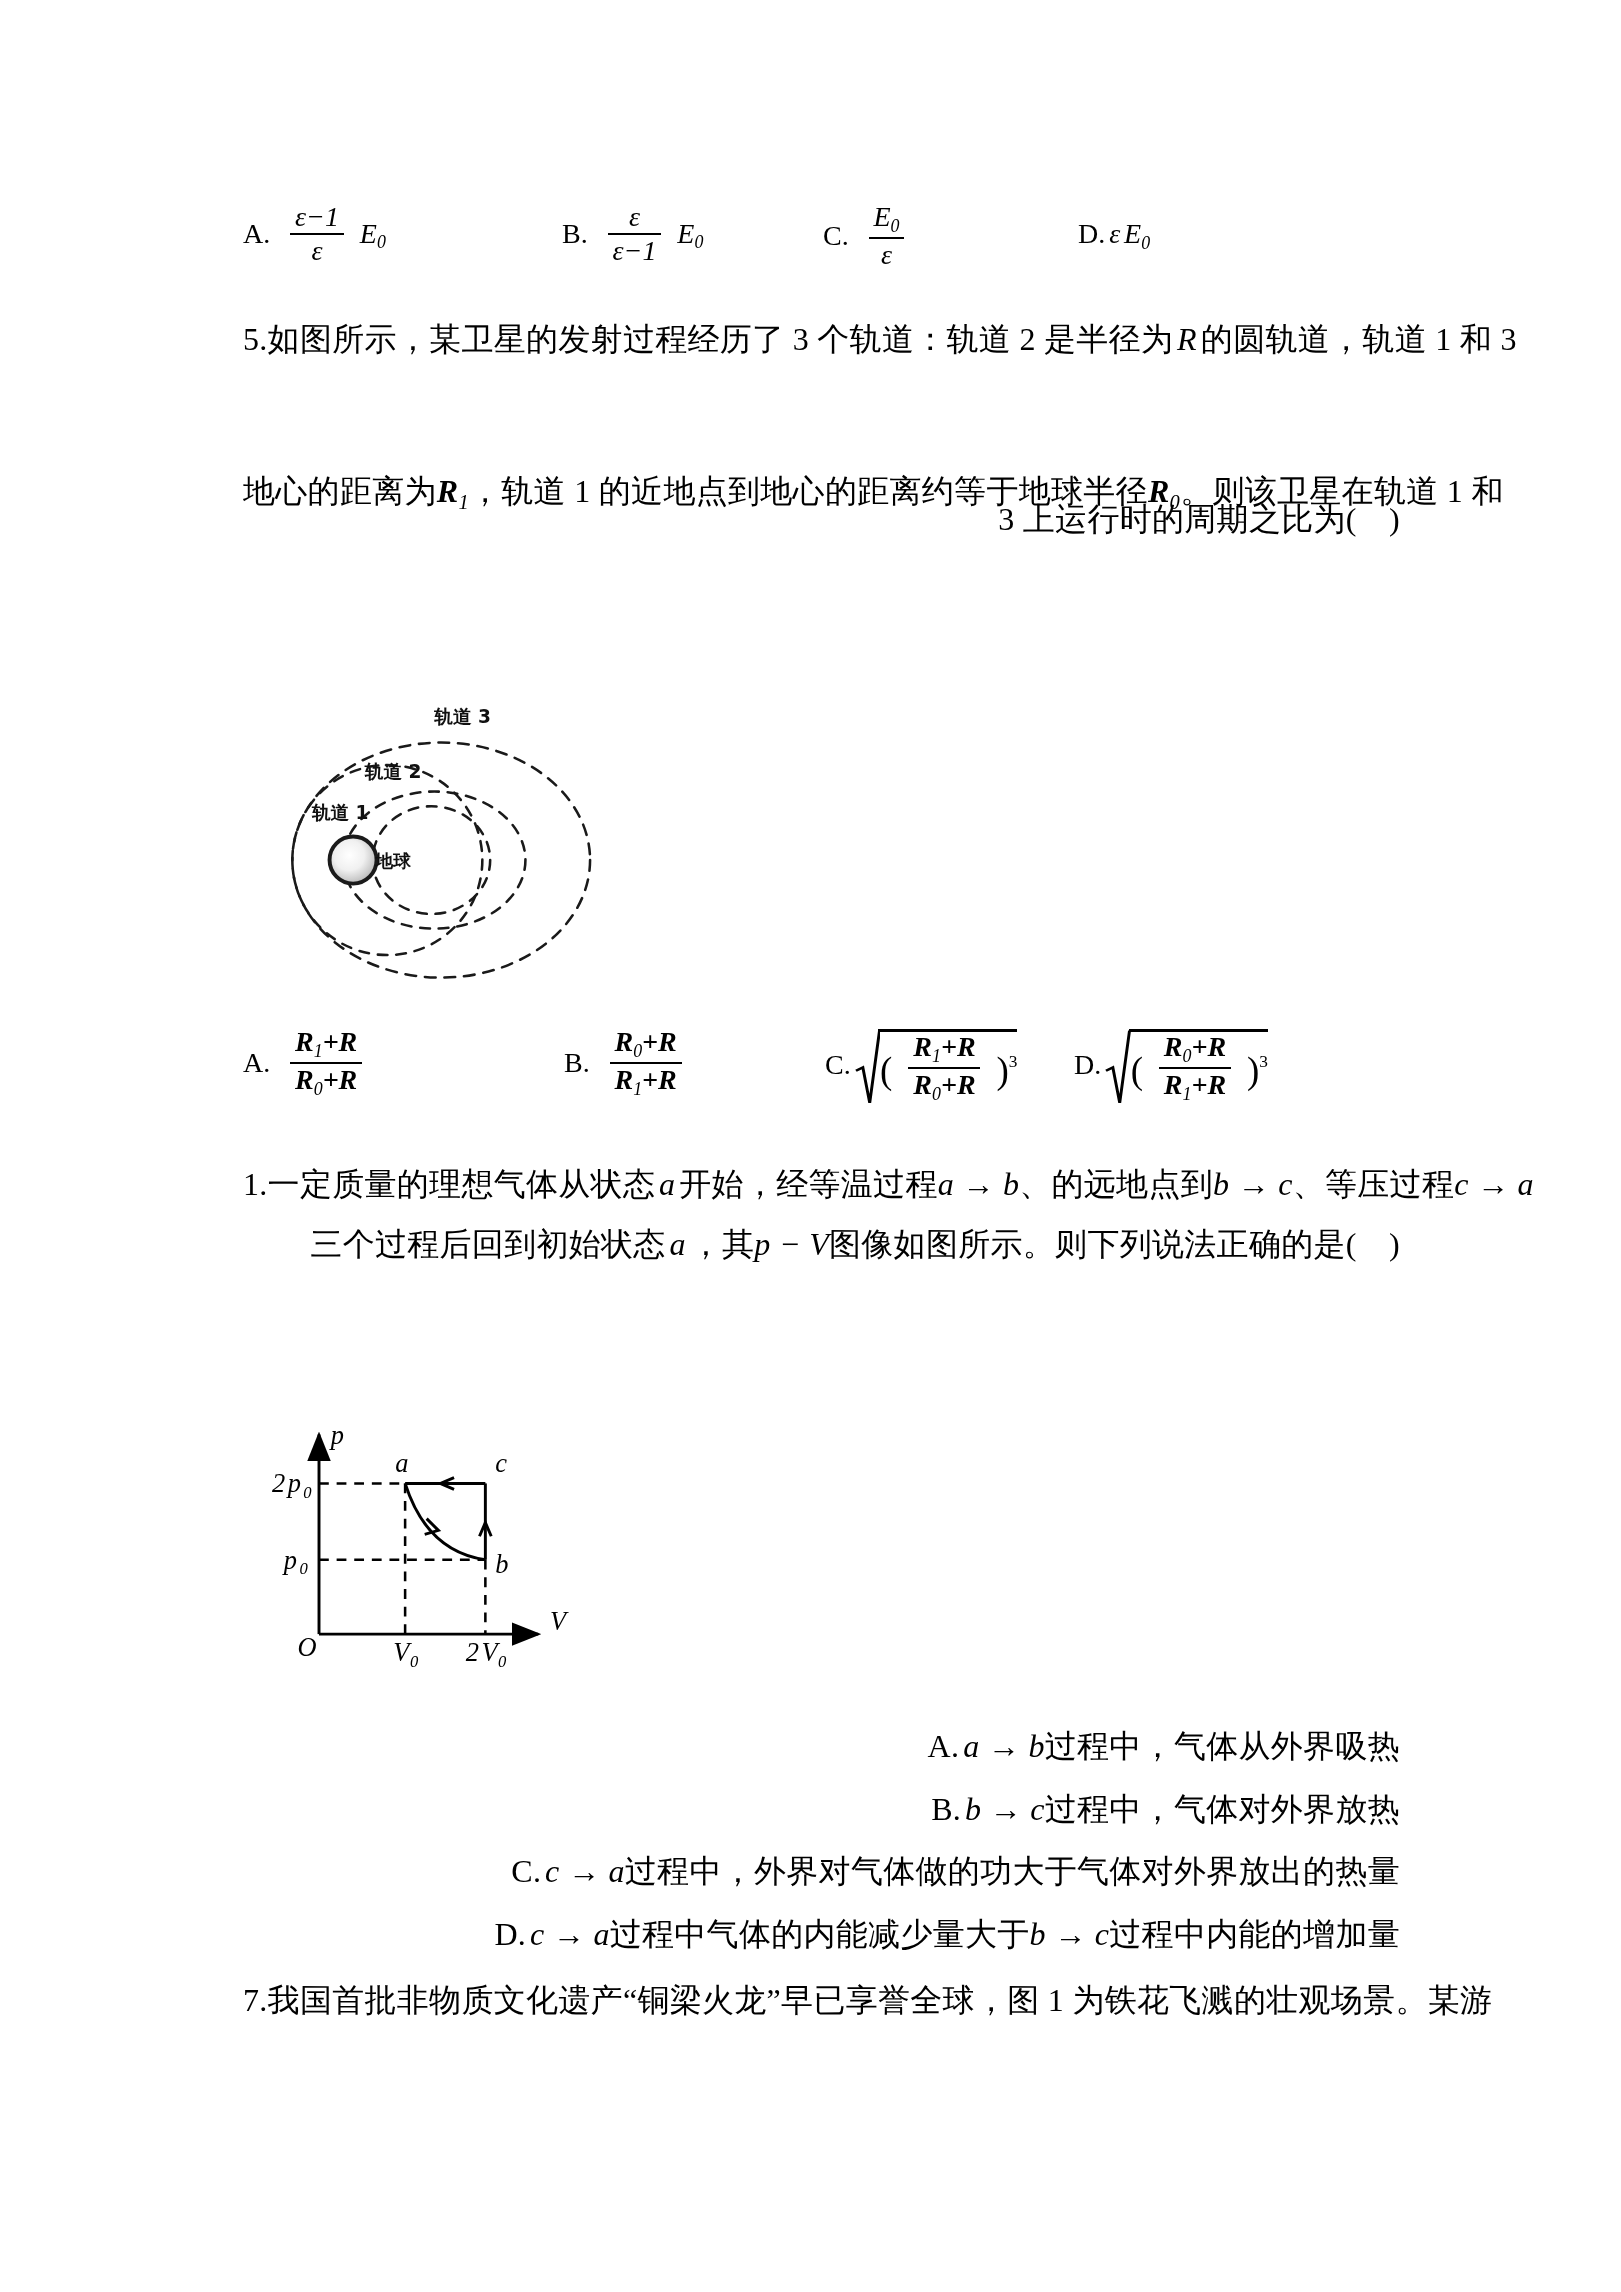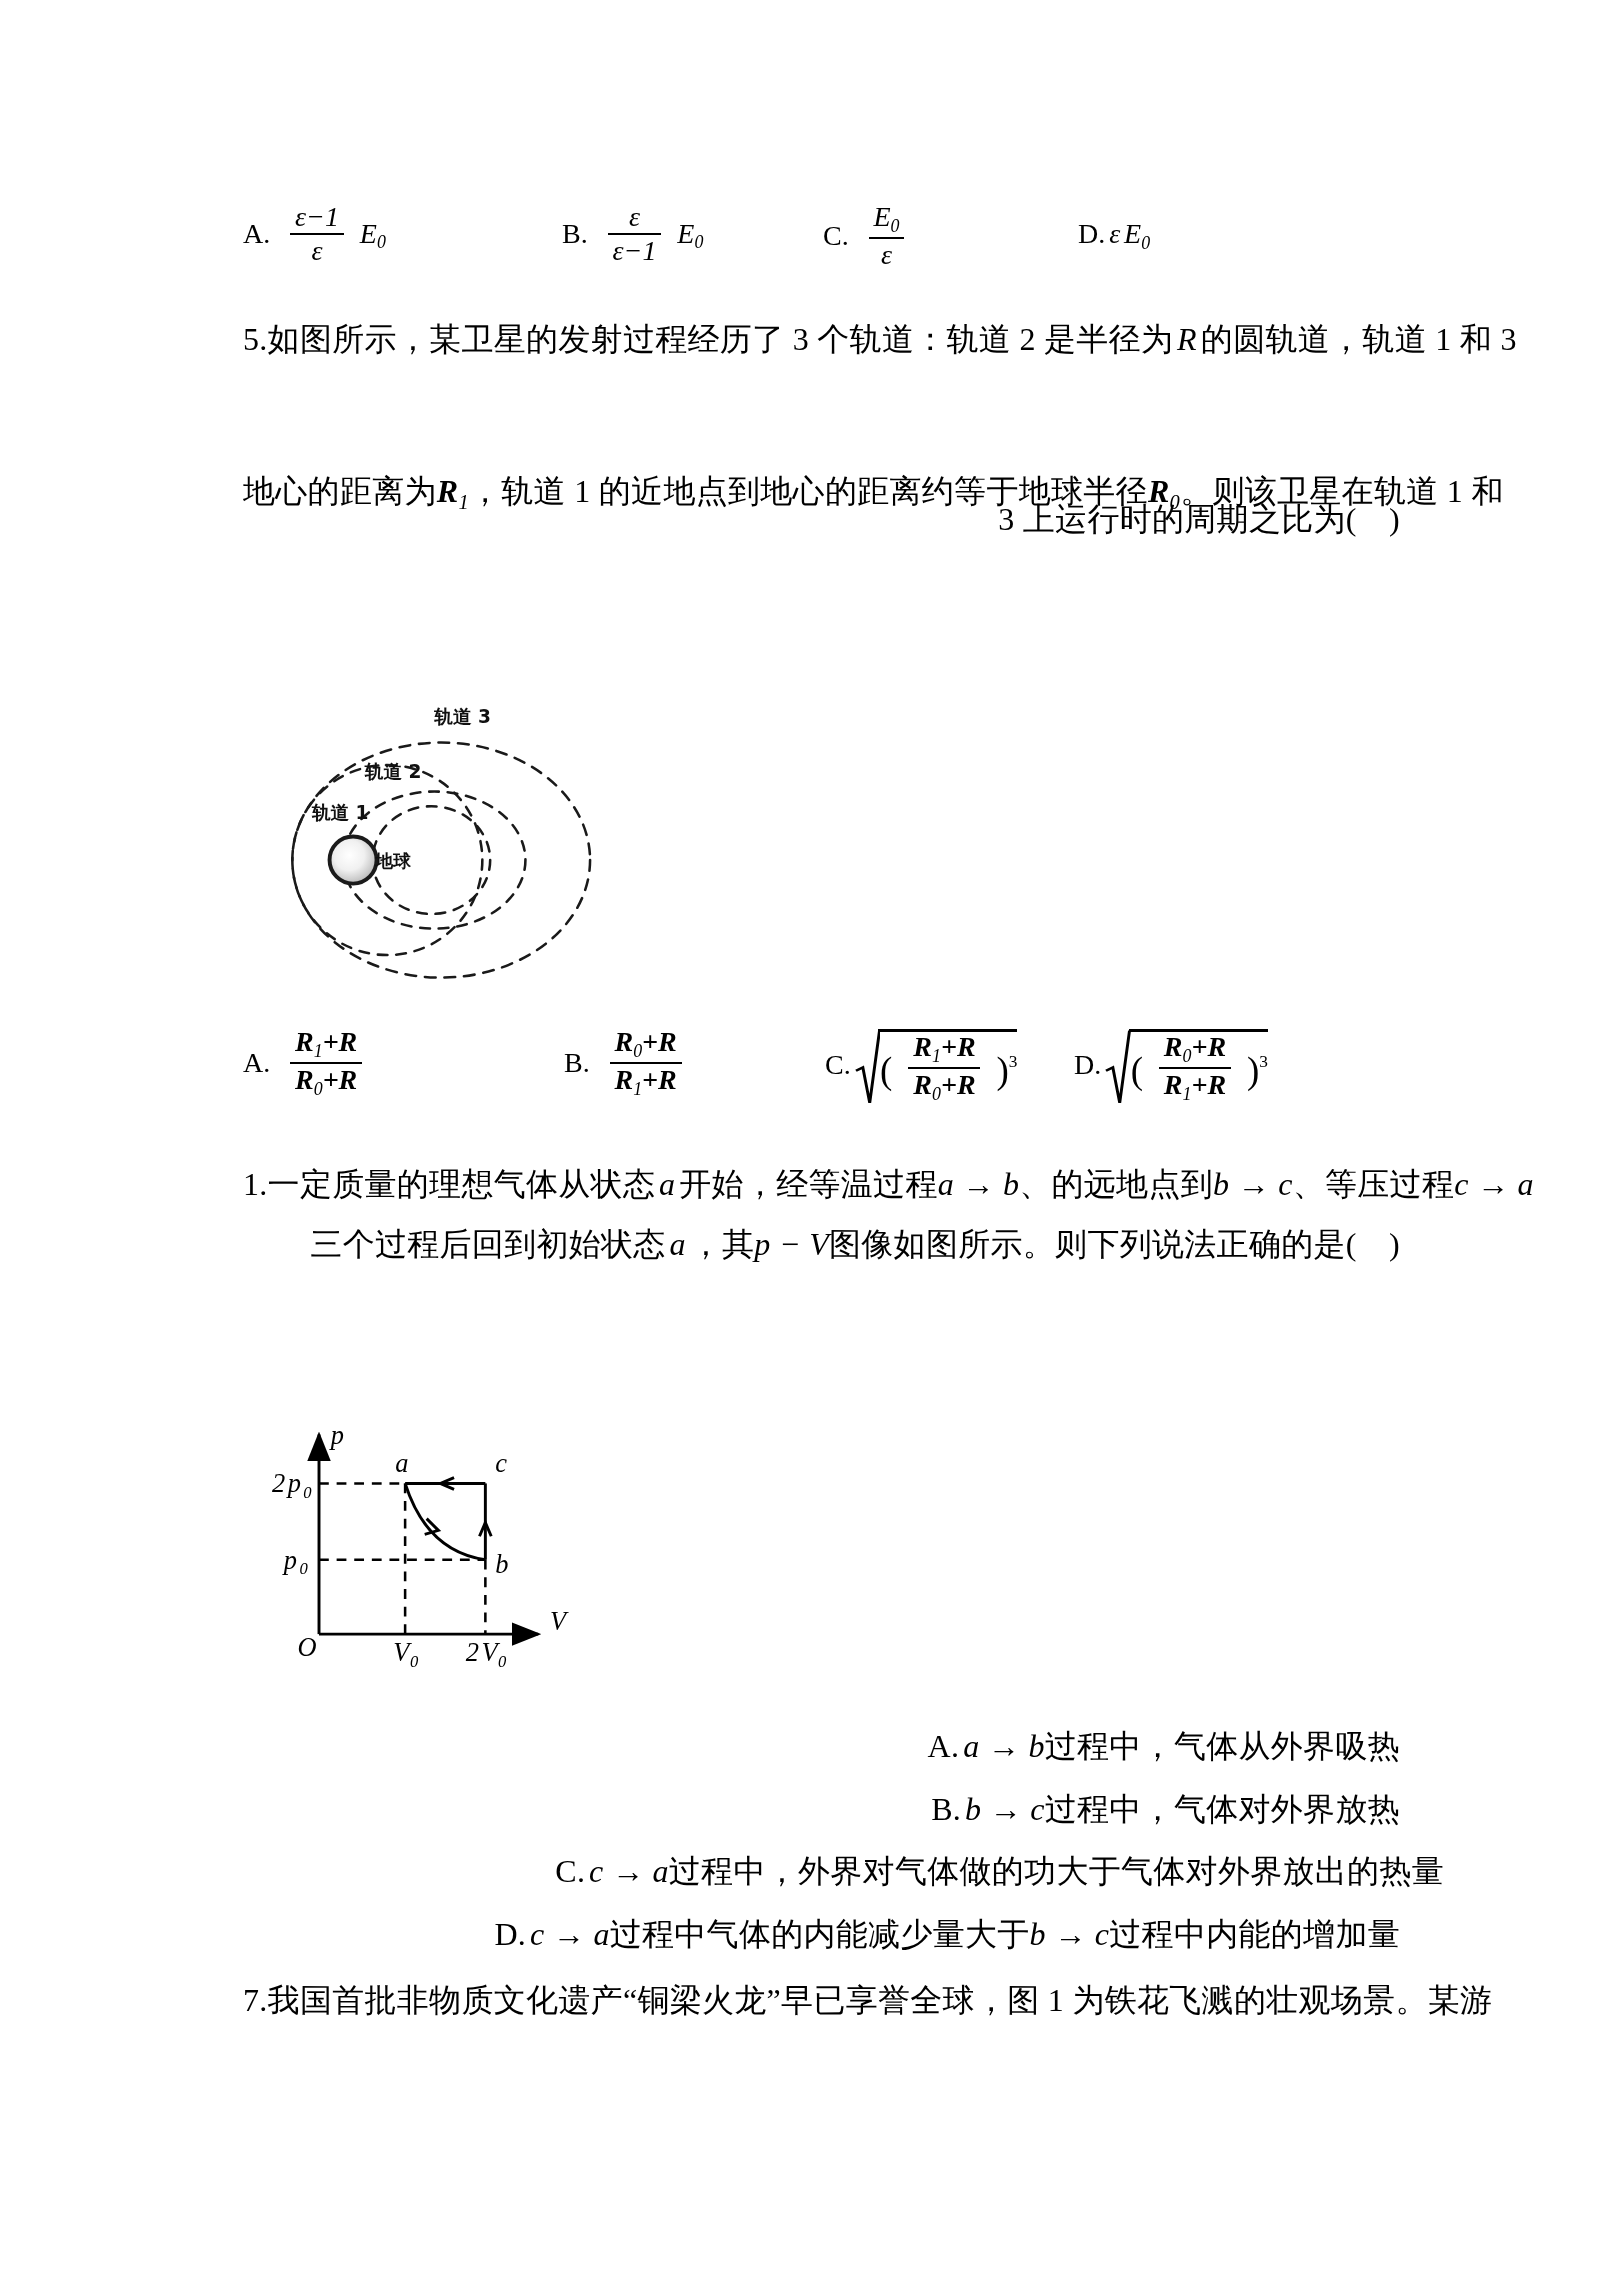--- a/index.html
+++ b/index.html
@@ -285,21 +285,21 @@
   </div>
 
   <div class="qline" style="top:1730px;">
     <span class="opt-label">A.</span><span class="mi">a → b</span><span>过程中，气体从外界吸热</span>
   </div>
 
   <div class="qline" style="top:1793px;">
     <span class="opt-label">B.</span><span class="mi">b → c</span><span>过程中，气体对外界放热</span>
   </div>
 
-  <div class="qline" style="top:1855px;margin-left:44px;">
+  <div class="qline" style="top:1855px;">
     <span class="opt-label">C.</span><span class="mi">c → a</span><span>过程中，外界对气体做的功大于气体对外界放出的热量</span>
   </div>
 
   <div class="qline" style="top:1918px;">
     <span class="opt-label">D.</span><span class="mi">c → a</span><span>过程中气体的内能减少量大于</span><span class="mi">b → c</span><span>过程中内能的增加量</span>
   </div>
 
   <div class="qline" style="top:1984px;">7.我国首批非物质文化遗产“铜梁火龙”早已享誉全球，图 1 为铁花飞溅的壮观场景。某游</div>
 
 </div>

